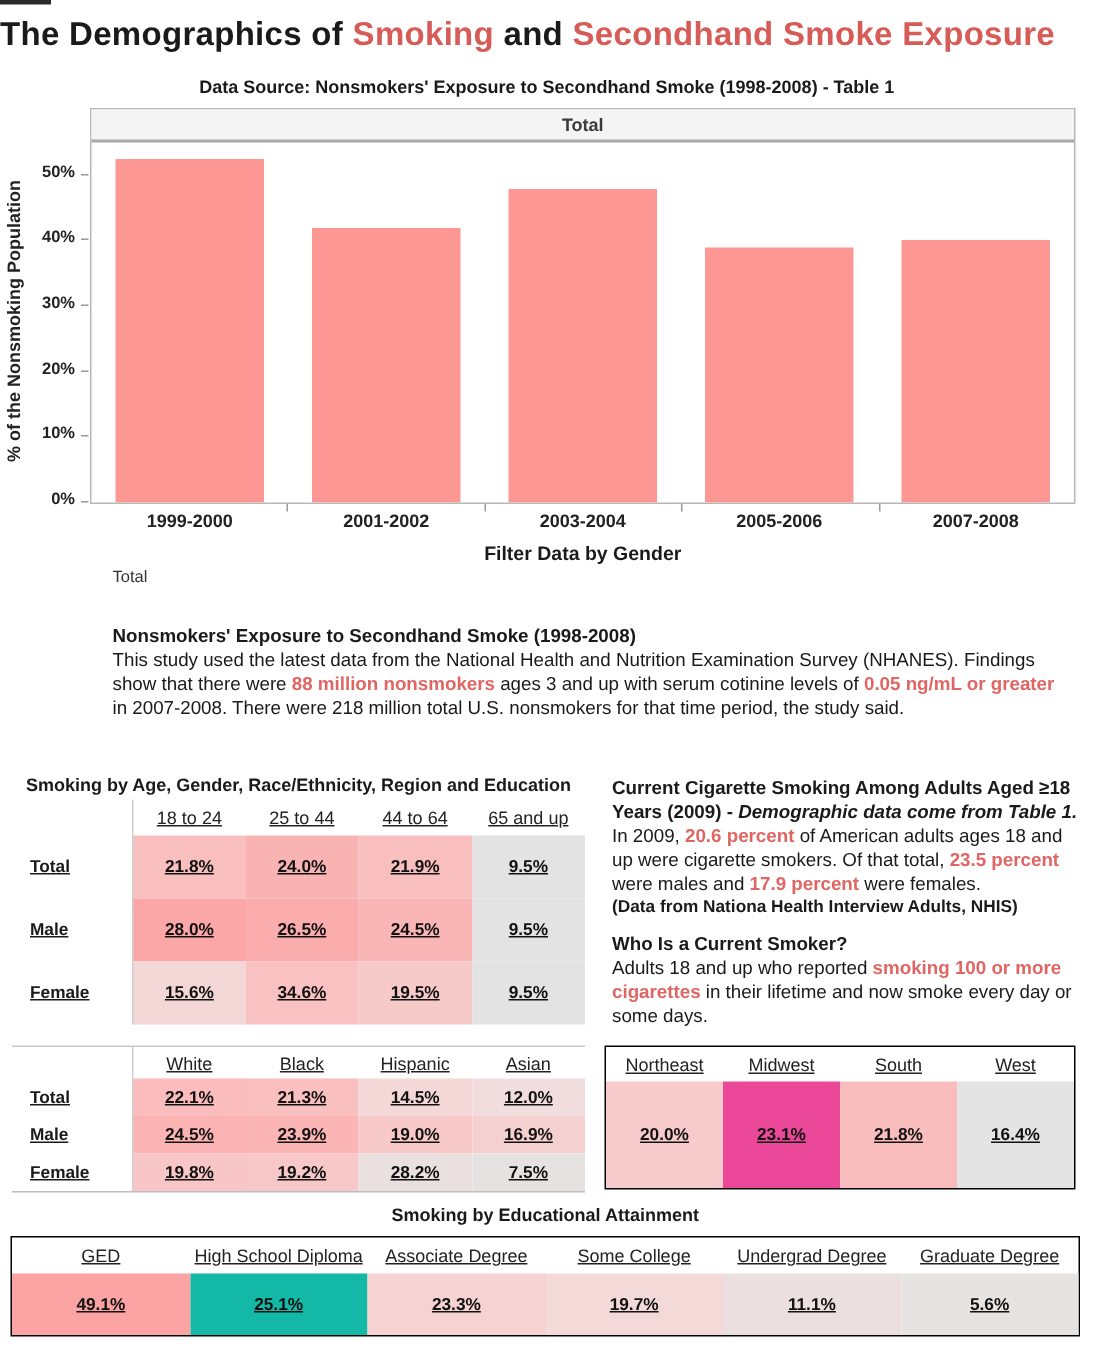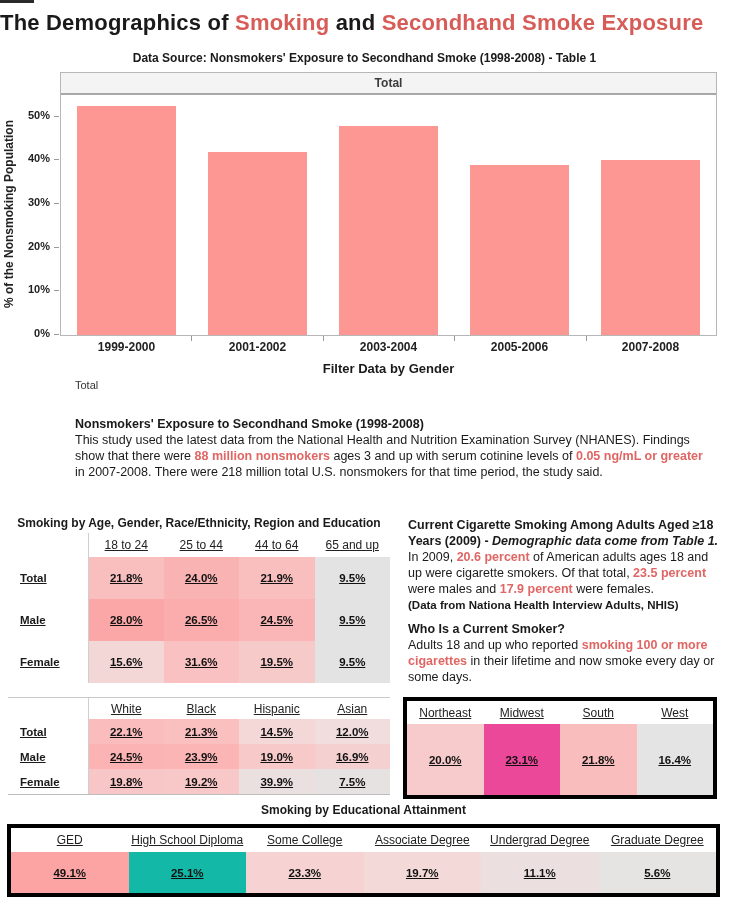--- a/index.html
+++ b/index.html
@@ -46,21 +46,21 @@
   .note-foot{font-weight:bold;font-size:11.5px;}
 
   .sec-title{position:absolute;text-align:center;font-size:12px;font-weight:bold;}
   .tbl{position:absolute;box-sizing:border-box;}
   .tcell{display:flex;align-items:center;justify-content:center;box-sizing:border-box;text-decoration:underline;}
   .thead{font-size:12px;color:#222;}
   .tlabel{justify-content:flex-start;padding-left:12px;font-size:11.5px;font-weight:bold;}
   .tval{font-size:11.5px;font-weight:bold;color:#111;}
   .vline{border-left:1px solid #cfcfcf;}
   .race-tbl{border-top:1px solid #c9c9c9;border-bottom:1px solid #bdbdbd;}
-  .boxed{border:4px solid #000000;}
+  .boxed{border:1px solid #000000;}
 
   .side{position:absolute;left:408px;width:312px;font-size:12.5px;line-height:16px;}
 </style>
 </head>
 <body>
 
 <div class="page">
   <div class="top-smudge"></div>
 
   <div class="title">
@@ -126,21 +126,21 @@
       <div class="tcell tval" style="background: rgb(250, 179, 179);">24.0%</div>
       <div class="tcell tval" style="background: rgb(249, 190, 190);">21.9%</div>
       <div class="tcell tval" style="background: rgb(227, 227, 227);">9.5%</div>
       <div class="tcell tlabel">Male</div>
       <div class="tcell tval vline" style="background: rgb(252, 167, 167);">28.0%</div>
       <div class="tcell tval" style="background: rgb(251, 172, 172);">26.5%</div>
       <div class="tcell tval" style="background: rgb(250, 182, 182);">24.5%</div>
       <div class="tcell tval" style="background: rgb(227, 227, 227);">9.5%</div>
       <div class="tcell tlabel">Female</div>
       <div class="tcell tval vline" style="background: rgb(243, 215, 215);">15.6%</div>
-      <div class="tcell tval" style="background: rgb(249, 193, 193);">31.6%</div>
+      <div class="tcell tval" style="background: rgb(249, 193, 193);">34.6%</div>
       <div class="tcell tval" style="background: rgb(247, 202, 202);">19.5%</div>
       <div class="tcell tval" style="background: rgb(227, 227, 227);">9.5%</div>
     </div>
 
   <div class="side" style="top:517px;">
     <div><span class="b">Current Cigarette Smoking Among Adults Aged ≥18 Years (2009)</span><span class="b"> - </span><span class="b i">Demographic data come from Table 1.</span></div>
     <div><span>In 2009, </span><span class="red">20.6 percent</span><span> of American adults ages 18 and up were cigarette smokers. Of that total, </span><span class="red">23.5 percent</span><span> were males and </span><span class="red">17.9 percent</span><span> were females.</span></div>
     <div class="note-foot">(Data from Nationa Health Interview Adults, NHIS)</div>
   </div>
 
@@ -161,40 +161,40 @@
       <div class="tcell tval" style="background: rgb(244, 215, 215);">14.5%</div>
       <div class="tcell tval" style="background: rgb(241, 221, 221);">12.0%</div>
       <div class="tcell tlabel">Male</div>
       <div class="tcell tval vline" style="background: rgb(251, 179, 179);">24.5%</div>
       <div class="tcell tval" style="background: rgb(251, 181, 181);">23.9%</div>
       <div class="tcell tval" style="background: rgb(247, 201, 201);">19.0%</div>
       <div class="tcell tval" style="background: rgb(245, 208, 208);">16.9%</div>
       <div class="tcell tlabel">Female</div>
       <div class="tcell tval vline" style="background: rgb(248, 198, 198);">19.8%</div>
       <div class="tcell tval" style="background: rgb(248, 200, 200);">19.2%</div>
-      <div class="tcell tval" style="background: rgb(235, 224, 224);">39.9%</div>
+      <div class="tcell tval" style="background: rgb(235, 224, 224);">28.2%</div>
       <div class="tcell tval" style="background: rgb(231, 226, 226);">7.5%</div>
     </div>
   <div class="tbl boxed" id="region-table" style="top: 697px; left: 403px; width: 314px; display: grid; grid-template-columns: repeat(4, 1fr); grid-template-rows: 23px 71px;">
       <div class="tcell thead">Northeast</div>
       <div class="tcell thead">Midwest</div>
       <div class="tcell thead">South</div>
       <div class="tcell thead">West</div>
       <div class="tcell tval" style="background: rgb(247, 203, 203);">20.0%</div>
       <div class="tcell tval" style="background: #ec4899;">23.1%</div>
       <div class="tcell tval" style="background: rgb(250, 189, 189);">21.8%</div>
       <div class="tcell tval" style="background: rgb(228, 228, 228);">16.4%</div>
     </div>
 
   <div class="sec-title" style="top:803px;left:7px;width:713px;">Smoking by Educational Attainment</div>
   <div class="tbl boxed" id="edu-table" style="top: 824px; left: 7px; width: 713px; display: grid; grid-template-columns: repeat(6, 1fr); grid-template-rows: 24px 41px;">
       <div class="tcell thead">GED</div>
       <div class="tcell thead">High School Diploma</div>
+      <div class="tcell thead">Associate Degree</div>
       <div class="tcell thead">Some College</div>
-      <div class="tcell thead">Associate Degree</div>
       <div class="tcell thead">Undergrad Degree</div>
       <div class="tcell thead">Graduate Degree</div>
       <div class="tcell tval" style="background: rgb(252, 163, 163);">49.1%</div>
       <div class="tcell tval" style="background: #14b8a6;">25.1%</div>
       <div class="tcell tval" style="background: rgb(246, 210, 210);">23.3%</div>
       <div class="tcell tval" style="background: rgb(244, 217, 217);">19.7%</div>
       <div class="tcell tval" style="background: rgb(236, 223, 223);">11.1%</div>
       <div class="tcell tval" style="background: rgb(230, 227, 227);">5.6%</div>
     </div>
 </div>

